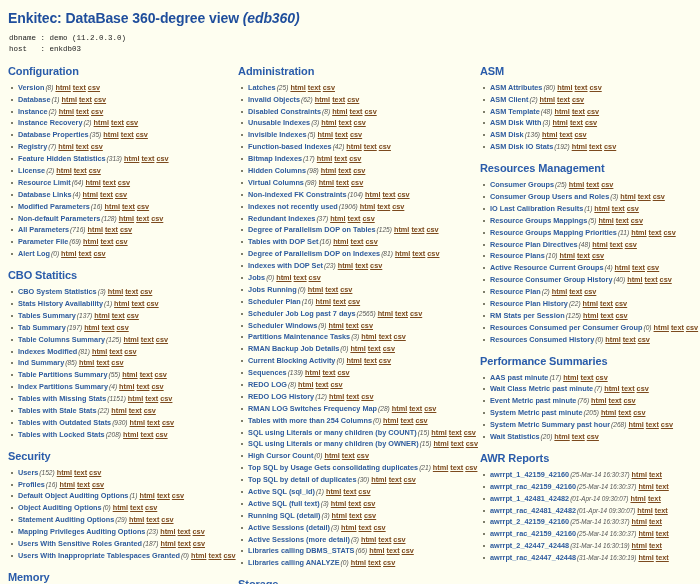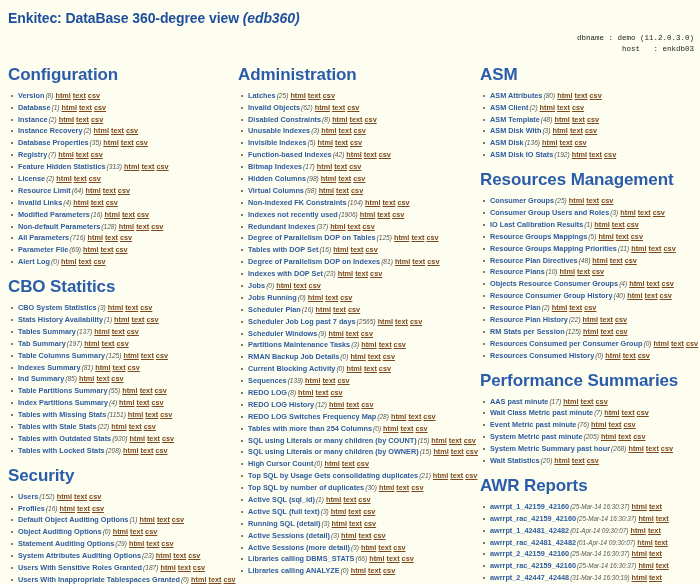--- a/index.html
+++ b/index.html
@@ -29,39 +29,38 @@
   }
   h1.main-title .tool-id {
     font-style: italic;
   }
   .meta {
     font-family: "Liberation Mono", monospace;
     font-size: 7.5px;
     color: #222;
     margin: 0 0 10px 3px;
     line-height: 1.45;
-    text-align: right;
   }
   .meta-row {
     white-space: pre;
   }
   .columns {
     display: flex;
     align-items: flex-start;
     width: 100%;
   }
   .col {
     box-sizing: border-box;
   }
   .col-1 { width: 236px; padding-left: 2px; }
   .col-2 { width: 246px; }
   .col-3 { width: 214px; }
 
   h2.section-title {
-    font-size: 17px;
+    font-size: 11px;
     font-weight: bold;
     color: #2A5CAA;
     margin: 9px 0 5px 0;
     letter-spacing: -0.1px;
   }
   .col .section:first-child h2.section-title {
     margin-top: 0;
   }
   ul.link-list {
     list-style: none;
@@ -131,55 +130,55 @@
           <ul class="link-list">
             <li><span class="item-label">Version</span><span class="item-count">(8)</span><a class="fmt" href="#">html</a><a class="fmt" href="#">text</a><a class="fmt" href="#">csv</a></li>
             <li><span class="item-label">Database</span><span class="item-count">(1)</span><a class="fmt" href="#">html</a><a class="fmt" href="#">text</a><a class="fmt" href="#">csv</a></li>
             <li><span class="item-label">Instance</span><span class="item-count">(2)</span><a class="fmt" href="#">html</a><a class="fmt" href="#">text</a><a class="fmt" href="#">csv</a></li>
             <li><span class="item-label">Instance Recovery</span><span class="item-count">(2)</span><a class="fmt" href="#">html</a><a class="fmt" href="#">text</a><a class="fmt" href="#">csv</a></li>
             <li><span class="item-label">Database Properties</span><span class="item-count">(35)</span><a class="fmt" href="#">html</a><a class="fmt" href="#">text</a><a class="fmt" href="#">csv</a></li>
             <li><span class="item-label">Registry</span><span class="item-count">(7)</span><a class="fmt" href="#">html</a><a class="fmt" href="#">text</a><a class="fmt" href="#">csv</a></li>
             <li><span class="item-label">Feature Hidden Statistics</span><span class="item-count">(313)</span><a class="fmt" href="#">html</a><a class="fmt" href="#">text</a><a class="fmt" href="#">csv</a></li>
             <li><span class="item-label">License</span><span class="item-count">(2)</span><a class="fmt" href="#">html</a><a class="fmt" href="#">text</a><a class="fmt" href="#">csv</a></li>
             <li><span class="item-label">Resource Limit</span><span class="item-count">(64)</span><a class="fmt" href="#">html</a><a class="fmt" href="#">text</a><a class="fmt" href="#">csv</a></li>
-            <li><span class="item-label">Invalid Links</span><span class="item-count">(4)</span><a class="fmt" href="#">html</a><a class="fmt" href="#">text</a><a class="fmt" href="#">csv</a></li>
+            <li><span class="item-label">Database Links</span><span class="item-count">(4)</span><a class="fmt" href="#">html</a><a class="fmt" href="#">text</a><a class="fmt" href="#">csv</a></li>
             <li><span class="item-label">Modified Parameters</span><span class="item-count">(16)</span><a class="fmt" href="#">html</a><a class="fmt" href="#">text</a><a class="fmt" href="#">csv</a></li>
             <li><span class="item-label">Non-default Parameters</span><span class="item-count">(128)</span><a class="fmt" href="#">html</a><a class="fmt" href="#">text</a><a class="fmt" href="#">csv</a></li>
             <li><span class="item-label">All Parameters</span><span class="item-count">(716)</span><a class="fmt" href="#">html</a><a class="fmt" href="#">text</a><a class="fmt" href="#">csv</a></li>
             <li><span class="item-label">Parameter File</span><span class="item-count">(69)</span><a class="fmt" href="#">html</a><a class="fmt" href="#">text</a><a class="fmt" href="#">csv</a></li>
             <li><span class="item-label">Alert Log</span><span class="item-count">(0)</span><a class="fmt" href="#">html</a><a class="fmt" href="#">text</a><a class="fmt" href="#">csv</a></li>
           </ul>
         </div>
         <div class="section">
           <h2 class="section-title">CBO Statitics</h2>
           <ul class="link-list">
             <li><span class="item-label">CBO System Statistics</span><span class="item-count">(3)</span><a class="fmt" href="#">html</a><a class="fmt" href="#">text</a><a class="fmt" href="#">csv</a></li>
             <li><span class="item-label">Stats History Availability</span><span class="item-count">(1)</span><a class="fmt" href="#">html</a><a class="fmt" href="#">text</a><a class="fmt" href="#">csv</a></li>
             <li><span class="item-label">Tables Summary</span><span class="item-count">(137)</span><a class="fmt" href="#">html</a><a class="fmt" href="#">text</a><a class="fmt" href="#">csv</a></li>
             <li><span class="item-label">Tab Summary</span><span class="item-count">(197)</span><a class="fmt" href="#">html</a><a class="fmt" href="#">text</a><a class="fmt" href="#">csv</a></li>
             <li><span class="item-label">Table Columns Summary</span><span class="item-count">(125)</span><a class="fmt" href="#">html</a><a class="fmt" href="#">text</a><a class="fmt" href="#">csv</a></li>
-            <li><span class="item-label">Indexes Summary</span><span class="item-count">(81)</span><a class="fmt" href="#">html</a><a class="fmt" href="#">text</a><a class="fmt" href="#">csv</a></li>
+            <li><span class="item-label">Indexes Modified</span><span class="item-count">(81)</span><a class="fmt" href="#">html</a><a class="fmt" href="#">text</a><a class="fmt" href="#">csv</a></li>
             <li><span class="item-label">Ind Summary</span><span class="item-count">(85)</span><a class="fmt" href="#">html</a><a class="fmt" href="#">text</a><a class="fmt" href="#">csv</a></li>
             <li><span class="item-label">Table Partitions Summary</span><span class="item-count">(55)</span><a class="fmt" href="#">html</a><a class="fmt" href="#">text</a><a class="fmt" href="#">csv</a></li>
             <li><span class="item-label">Index Partitions Summary</span><span class="item-count">(4)</span><a class="fmt" href="#">html</a><a class="fmt" href="#">text</a><a class="fmt" href="#">csv</a></li>
             <li><span class="item-label">Tables with Missing Stats</span><span class="item-count">(1151)</span><a class="fmt" href="#">html</a><a class="fmt" href="#">text</a><a class="fmt" href="#">csv</a></li>
             <li><span class="item-label">Tables with Stale Stats</span><span class="item-count">(22)</span><a class="fmt" href="#">html</a><a class="fmt" href="#">text</a><a class="fmt" href="#">csv</a></li>
             <li><span class="item-label">Tables with Outdated Stats</span><span class="item-count">(930)</span><a class="fmt" href="#">html</a><a class="fmt" href="#">text</a><a class="fmt" href="#">csv</a></li>
             <li><span class="item-label">Tables with Locked Stats</span><span class="item-count">(208)</span><a class="fmt" href="#">html</a><a class="fmt" href="#">text</a><a class="fmt" href="#">csv</a></li>
           </ul>
         </div>
         <div class="section">
           <h2 class="section-title">Security</h2>
           <ul class="link-list">
             <li><span class="item-label">Users</span><span class="item-count">(152)</span><a class="fmt" href="#">html</a><a class="fmt" href="#">text</a><a class="fmt" href="#">csv</a></li>
             <li><span class="item-label">Profiles</span><span class="item-count">(16)</span><a class="fmt" href="#">html</a><a class="fmt" href="#">text</a><a class="fmt" href="#">csv</a></li>
             <li><span class="item-label">Default Object Auditing Options</span><span class="item-count">(1)</span><a class="fmt" href="#">html</a><a class="fmt" href="#">text</a><a class="fmt" href="#">csv</a></li>
             <li><span class="item-label">Object Auditing Options</span><span class="item-count">(0)</span><a class="fmt" href="#">html</a><a class="fmt" href="#">text</a><a class="fmt" href="#">csv</a></li>
             <li><span class="item-label">Statement Auditing Options</span><span class="item-count">(29)</span><a class="fmt" href="#">html</a><a class="fmt" href="#">text</a><a class="fmt" href="#">csv</a></li>
-            <li><span class="item-label">System Attributes Auditing Options</span><span class="item-count">(23)</span><a class="fmt" href="#">html</a><a class="fmt" href="#">text</a><a class="fmt" href="#">csv</a></li>
+            <li><span class="item-label">Mapping Privileges Auditing Options</span><span class="item-count">(23)</span><a class="fmt" href="#">html</a><a class="fmt" href="#">text</a><a class="fmt" href="#">csv</a></li>
             <li><span class="item-label">Users With Sensitive Roles Granted</span><span class="item-count">(187)</span><a class="fmt" href="#">html</a><a class="fmt" href="#">text</a><a class="fmt" href="#">csv</a></li>
             <li><span class="item-label">Users With Inappropriate Tablespaces Granted</span><span class="item-count">(0)</span><a class="fmt" href="#">html</a><a class="fmt" href="#">text</a><a class="fmt" href="#">csv</a></li>
           </ul>
         </div>
         <div class="section">
           <h2 class="section-title">Memory</h2>
         </div>
       </div>
     <div class="col col-2">
         <div class="section">
@@ -205,27 +204,27 @@
             <li><span class="item-label">Jobs Running</span><span class="item-count">(0)</span><a class="fmt" href="#">html</a><a class="fmt" href="#">text</a><a class="fmt" href="#">csv</a></li>
             <li><span class="item-label">Scheduler Plan</span><span class="item-count">(16)</span><a class="fmt" href="#">html</a><a class="fmt" href="#">text</a><a class="fmt" href="#">csv</a></li>
             <li><span class="item-label">Scheduler Job Log past 7 days</span><span class="item-count">(2565)</span><a class="fmt" href="#">html</a><a class="fmt" href="#">text</a><a class="fmt" href="#">csv</a></li>
             <li><span class="item-label">Scheduler Windows</span><span class="item-count">(9)</span><a class="fmt" href="#">html</a><a class="fmt" href="#">text</a><a class="fmt" href="#">csv</a></li>
             <li><span class="item-label">Partitions Maintenance Tasks</span><span class="item-count">(3)</span><a class="fmt" href="#">html</a><a class="fmt" href="#">text</a><a class="fmt" href="#">csv</a></li>
             <li><span class="item-label">RMAN Backup Job Details</span><span class="item-count">(0)</span><a class="fmt" href="#">html</a><a class="fmt" href="#">text</a><a class="fmt" href="#">csv</a></li>
             <li><span class="item-label">Current Blocking Activity</span><span class="item-count">(0)</span><a class="fmt" href="#">html</a><a class="fmt" href="#">text</a><a class="fmt" href="#">csv</a></li>
             <li><span class="item-label">Sequences</span><span class="item-count">(139)</span><a class="fmt" href="#">html</a><a class="fmt" href="#">text</a><a class="fmt" href="#">csv</a></li>
             <li><span class="item-label">REDO LOG</span><span class="item-count">(8)</span><a class="fmt" href="#">html</a><a class="fmt" href="#">text</a><a class="fmt" href="#">csv</a></li>
             <li><span class="item-label">REDO LOG History</span><span class="item-count">(12)</span><a class="fmt" href="#">html</a><a class="fmt" href="#">text</a><a class="fmt" href="#">csv</a></li>
-            <li><span class="item-label">REDO LOG Switches Frequency Map</span><span class="item-count">(28)</span><a class="fmt" href="#">html</a><a class="fmt" href="#">text</a><a class="fmt" href="#">csv</a></li>
+            <li><span class="item-label">RMAN LOG Switches Frequency Map</span><span class="item-count">(28)</span><a class="fmt" href="#">html</a><a class="fmt" href="#">text</a><a class="fmt" href="#">csv</a></li>
             <li><span class="item-label">Tables with more than 254 Columns</span><span class="item-count">(0)</span><a class="fmt" href="#">html</a><a class="fmt" href="#">text</a><a class="fmt" href="#">csv</a></li>
             <li><span class="item-label">SQL using Literals or many children (by COUNT)</span><span class="item-count">(15)</span><a class="fmt" href="#">html</a><a class="fmt" href="#">text</a><a class="fmt" href="#">csv</a></li>
             <li><span class="item-label">SQL using Literals or many children (by OWNER)</span><span class="item-count">(15)</span><a class="fmt" href="#">html</a><a class="fmt" href="#">text</a><a class="fmt" href="#">csv</a></li>
             <li><span class="item-label">High Cursor Count</span><span class="item-count">(0)</span><a class="fmt" href="#">html</a><a class="fmt" href="#">text</a><a class="fmt" href="#">csv</a></li>
             <li><span class="item-label">Top SQL by Usage Gets consolidating duplicates</span><span class="item-count">(21)</span><a class="fmt" href="#">html</a><a class="fmt" href="#">text</a><a class="fmt" href="#">csv</a></li>
-            <li><span class="item-label">Top SQL by number of duplicates</span><span class="item-count">(30)</span><a class="fmt" href="#">html</a><a class="fmt" href="#">text</a><a class="fmt" href="#">csv</a></li>
+            <li><span class="item-label">Top SQL by detail of duplicates</span><span class="item-count">(30)</span><a class="fmt" href="#">html</a><a class="fmt" href="#">text</a><a class="fmt" href="#">csv</a></li>
             <li><span class="item-label">Active SQL (sql_id)</span><span class="item-count">(1)</span><a class="fmt" href="#">html</a><a class="fmt" href="#">text</a><a class="fmt" href="#">csv</a></li>
             <li><span class="item-label">Active SQL (full text)</span><span class="item-count">(3)</span><a class="fmt" href="#">html</a><a class="fmt" href="#">text</a><a class="fmt" href="#">csv</a></li>
             <li><span class="item-label">Running SQL (detail)</span><span class="item-count">(3)</span><a class="fmt" href="#">html</a><a class="fmt" href="#">text</a><a class="fmt" href="#">csv</a></li>
             <li><span class="item-label">Active Sessions (detail)</span><span class="item-count">(3)</span><a class="fmt" href="#">html</a><a class="fmt" href="#">text</a><a class="fmt" href="#">csv</a></li>
             <li><span class="item-label">Active Sessions (more detail)</span><span class="item-count">(3)</span><a class="fmt" href="#">html</a><a class="fmt" href="#">text</a><a class="fmt" href="#">csv</a></li>
             <li><span class="item-label">Libraries calling DBMS_STATS</span><span class="item-count">(66)</span><a class="fmt" href="#">html</a><a class="fmt" href="#">text</a><a class="fmt" href="#">csv</a></li>
             <li><span class="item-label">Libraries calling ANALYZE</span><span class="item-count">(0)</span><a class="fmt" href="#">html</a><a class="fmt" href="#">text</a><a class="fmt" href="#">csv</a></li>
           </ul>
         </div>
         <div class="section">
@@ -247,21 +246,21 @@
         <div class="section">
           <h2 class="section-title">Resources Management</h2>
           <ul class="link-list">
             <li><span class="item-label">Consumer Groups</span><span class="item-count">(25)</span><a class="fmt" href="#">html</a><a class="fmt" href="#">text</a><a class="fmt" href="#">csv</a></li>
             <li><span class="item-label">Consumer Group Users and Roles</span><span class="item-count">(3)</span><a class="fmt" href="#">html</a><a class="fmt" href="#">text</a><a class="fmt" href="#">csv</a></li>
             <li><span class="item-label">IO Last Calibration Results</span><span class="item-count">(1)</span><a class="fmt" href="#">html</a><a class="fmt" href="#">text</a><a class="fmt" href="#">csv</a></li>
             <li><span class="item-label">Resource Groups Mappings</span><span class="item-count">(5)</span><a class="fmt" href="#">html</a><a class="fmt" href="#">text</a><a class="fmt" href="#">csv</a></li>
             <li><span class="item-label">Resource Groups Mapping Priorities</span><span class="item-count">(11)</span><a class="fmt" href="#">html</a><a class="fmt" href="#">text</a><a class="fmt" href="#">csv</a></li>
             <li><span class="item-label">Resource Plan Directives</span><span class="item-count">(48)</span><a class="fmt" href="#">html</a><a class="fmt" href="#">text</a><a class="fmt" href="#">csv</a></li>
             <li><span class="item-label">Resource Plans</span><span class="item-count">(10)</span><a class="fmt" href="#">html</a><a class="fmt" href="#">text</a><a class="fmt" href="#">csv</a></li>
-            <li><span class="item-label">Objects Resource Consumer Groups</span><span class="item-count">(4)</span><a class="fmt" href="#">html</a><a class="fmt" href="#">text</a><a class="fmt" href="#">csv</a></li>
+            <li><span class="item-label">Active Resource Current Groups</span><span class="item-count">(4)</span><a class="fmt" href="#">html</a><a class="fmt" href="#">text</a><a class="fmt" href="#">csv</a></li>
             <li><span class="item-label">Resource Consumer Group History</span><span class="item-count">(40)</span><a class="fmt" href="#">html</a><a class="fmt" href="#">text</a><a class="fmt" href="#">csv</a></li>
             <li><span class="item-label">Resource Plan</span><span class="item-count">(2)</span><a class="fmt" href="#">html</a><a class="fmt" href="#">text</a><a class="fmt" href="#">csv</a></li>
             <li><span class="item-label">Resource Plan History</span><span class="item-count">(22)</span><a class="fmt" href="#">html</a><a class="fmt" href="#">text</a><a class="fmt" href="#">csv</a></li>
             <li><span class="item-label">RM Stats per Session</span><span class="item-count">(125)</span><a class="fmt" href="#">html</a><a class="fmt" href="#">text</a><a class="fmt" href="#">csv</a></li>
             <li><span class="item-label">Resources Consumed per Consumer Group</span><span class="item-count">(0)</span><a class="fmt" href="#">html</a><a class="fmt" href="#">text</a><a class="fmt" href="#">csv</a></li>
             <li><span class="item-label">Resources Consumed History</span><span class="item-count">(0)</span><a class="fmt" href="#">html</a><a class="fmt" href="#">text</a><a class="fmt" href="#">csv</a></li>
           </ul>
         </div>
         <div class="section">
           <h2 class="section-title">Performance Summaries</h2>

